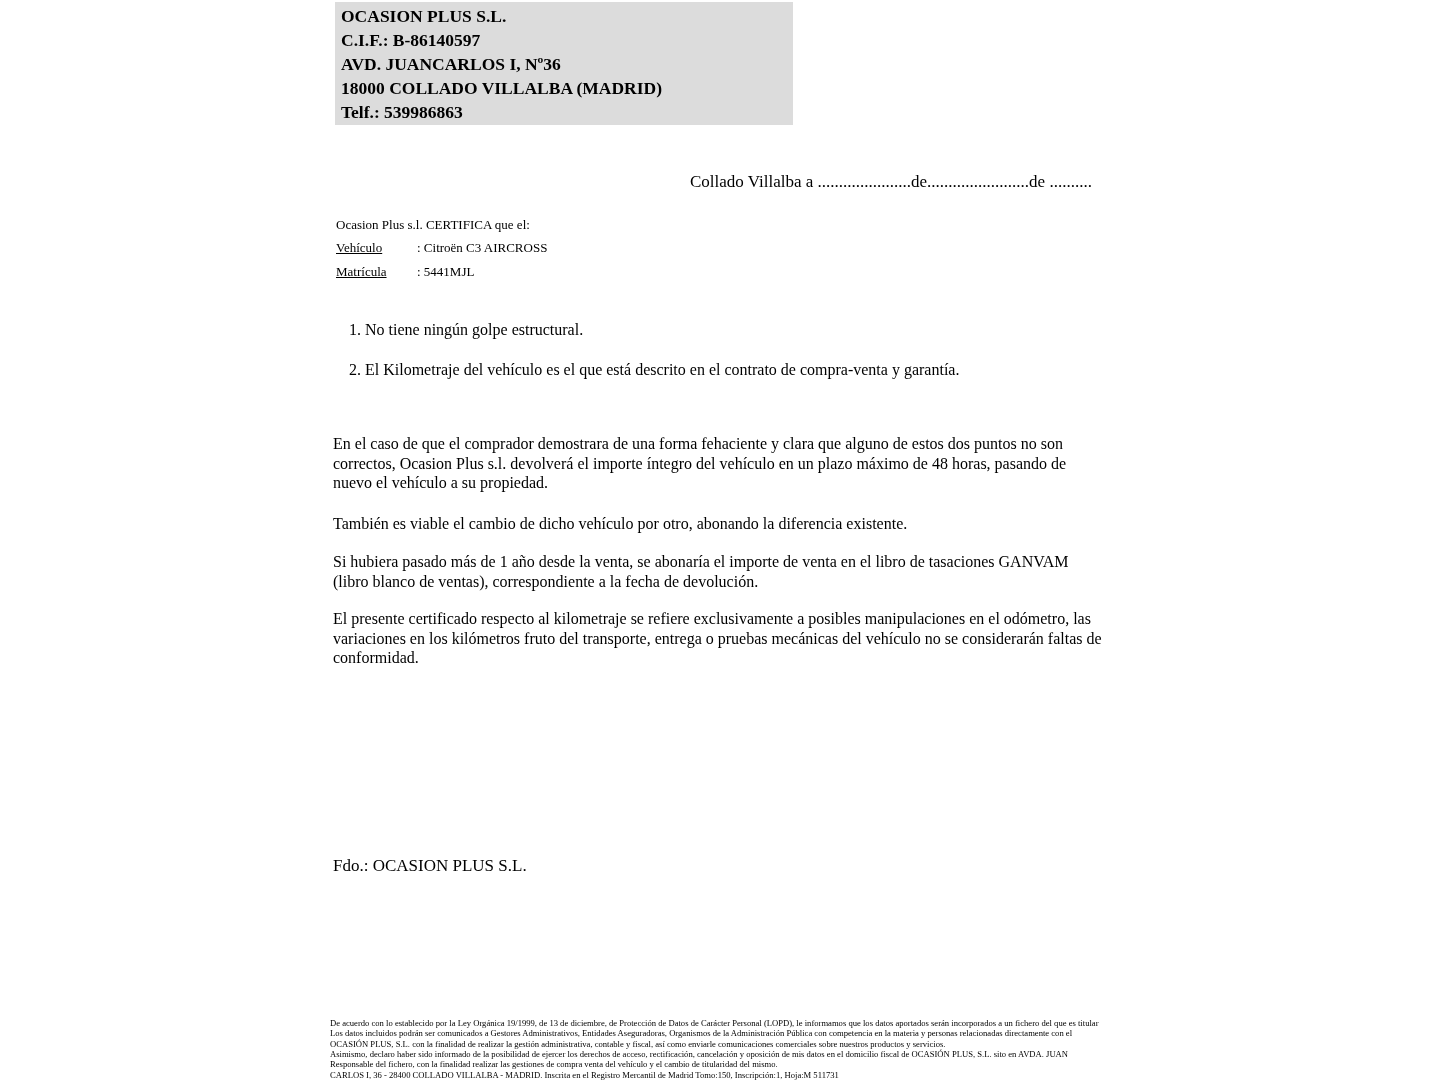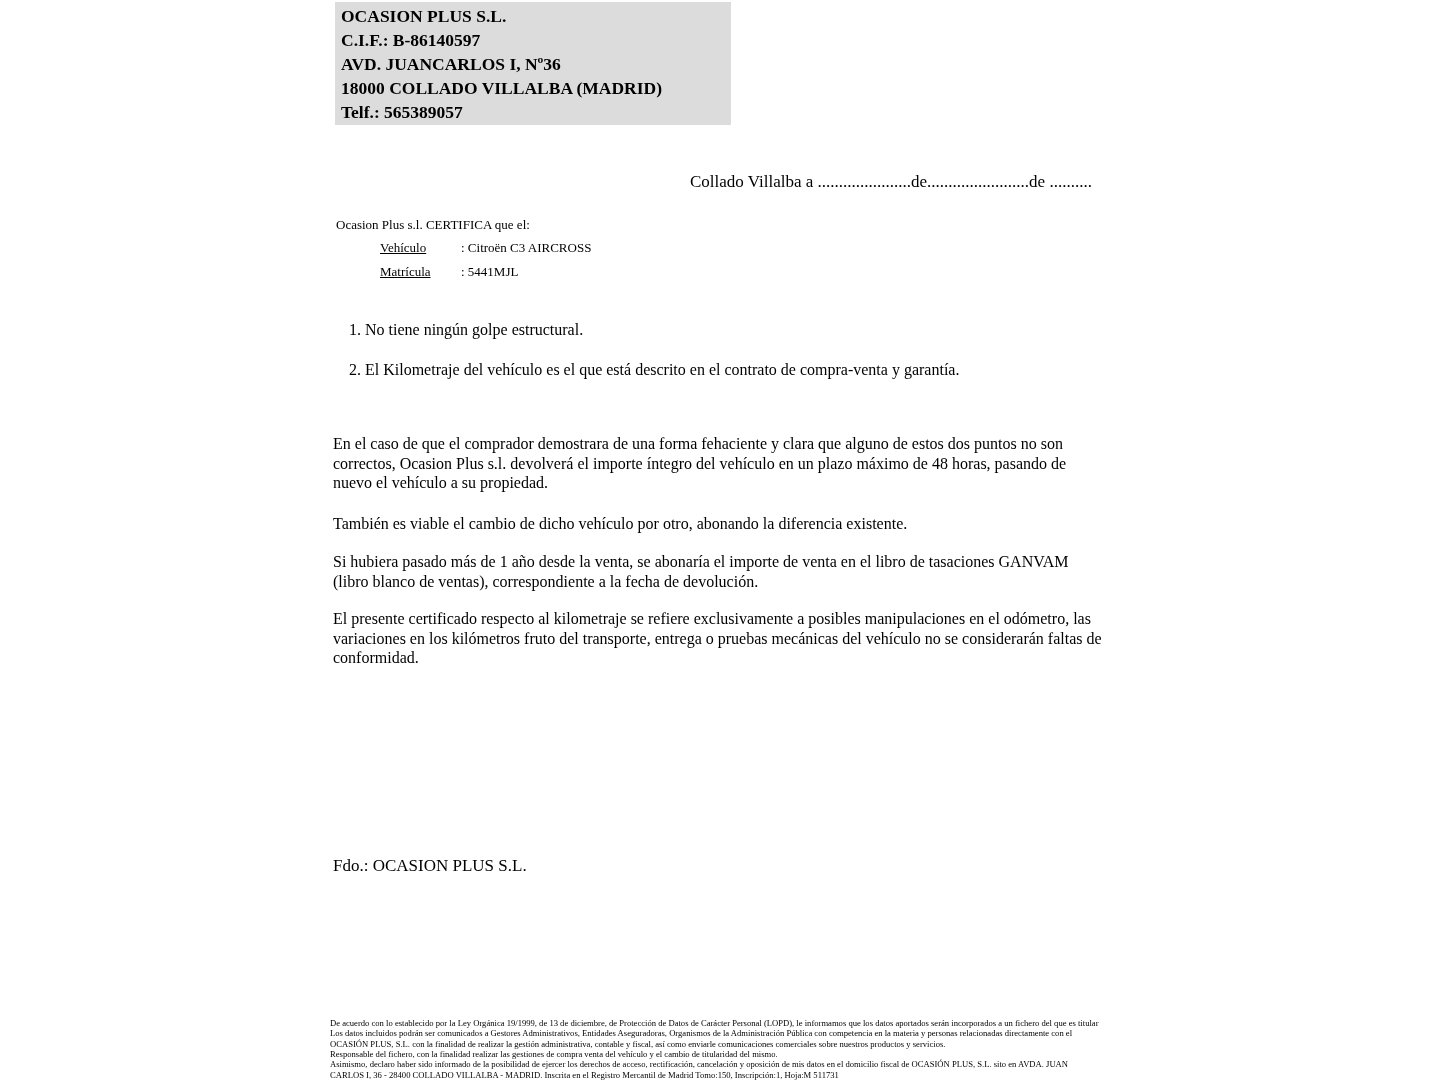--- a/index.html
+++ b/index.html
@@ -10,21 +10,21 @@
     height: 1080px;
     background: #ffffff;
     font-family: "Liberation Serif", "DejaVu Serif", serif;
     color: #000000;
     overflow: hidden;
   }
   .header-box {
     position: absolute;
     left: 335px;
     top: 2px;
-    width: 396px;
+    width: 458px;
     height: 123px;
     padding: 2px 6px 0 6px;
   }
   .header-line {
     font-weight: bold;
     font-size: 17.5px;
     line-height: 24px;
     white-space: nowrap;
   }
   .date-line {
@@ -36,21 +36,21 @@
     margin-left: 9px;
   }
   .cert-block {
     position: absolute;
     left: 336px;
     top: 213px;
     font-size: 13px;
     line-height: 23.3px;
   }
   .cert-row { white-space: nowrap; }
-  .cert-label { display: inline-block; width: 81px; margin-left: 44px; }
+  .cert-label { display: inline-block; width: 81px; }
   .cert-label-text { text-decoration: underline; }
   .point {
     position: absolute;
     left: 349px;
     width: 775px;
     font-size: 16px;
     line-height: 19.5px;
   }
   .point-1 { top: 320px; }
   .point-2 { top: 360px; }
@@ -85,21 +85,21 @@
 </head>
 <body>
 
 <div class="page">
 
   <div class="header-box" style="background: rgb(220, 220, 220);">
     <div class="header-line">OCASION PLUS S.L.</div>
     <div class="header-line">C.I.F.: B-86140597</div>
     <div class="header-line">AVD. JUANCARLOS I, Nº36</div>
     <div class="header-line">18000 COLLADO VILLALBA (MADRID)</div>
-    <div class="header-line">Telf.: 565389057</div>
+    <div class="header-line">Telf.: 539986863</div>
   </div>
 
   <div class="date-line">Collado Villalba a ......................de........................de ..........</div>
 
   <div class="cert-block">
     <div class="cert-intro">Ocasion Plus s.l. CERTIFICA que el:</div>
     <div class="cert-row">
       <span class="cert-label"><span class="cert-label-text">Vehículo</span></span><span>: Citroën C3 AIRCROSS</span>
     </div>
     <div class="cert-row">
@@ -114,18 +114,18 @@
   <div class="para para-2">También es viable el cambio de dicho vehículo por otro, abonando la diferencia existente.</div>
   <div class="para para-3">Si hubiera pasado más de 1 año desde la venta, se abonaría el importe de venta en el libro de tasaciones GANVAM (libro blanco de ventas), correspondiente a la fecha de devolución.</div>
   <div class="para para-4">El presente certificado respecto al kilometraje se refiere exclusivamente a posibles manipulaciones en el odómetro, las variaciones en los kilómetros fruto del transporte, entrega o pruebas mecánicas del vehículo no se considerarán faltas de conformidad.</div>
 
   <div class="signature">Fdo.: OCASION PLUS S.L.</div>
 
   <div class="legal">
     <div class="legal-line">De acuerdo con lo establecido por la Ley Orgánica 19/1999, de 13 de diciembre, de Protección de Datos de Carácter Personal (LOPD), le informamos que los datos aportados serán incorporados a un fichero del que es titular</div>
     <div class="legal-line">Los datos incluidos podrán ser comunicados a Gestores Administrativos, Entidades Aseguradoras, Organismos de la Administración Pública con competencia en la materia y personas relacionadas directamente con el</div>
     <div class="legal-line">OCASIÓN PLUS, S.L. con la finalidad de realizar la gestión administrativa, contable y fiscal, así como enviarle comunicaciones comerciales sobre nuestros productos y servicios.</div>
+    <div class="legal-line">Asimismo, declaro haber sido informado de la posibilidad de ejercer los derechos de acceso, rectificación, cancelación y oposición de mis datos en el domicilio fiscal de OCASIÓN PLUS, S.L. sito en AVDA. JUAN</div>
     <div class="legal-line">Responsable del fichero, con la finalidad realizar las gestiones de compra venta del vehículo y el cambio de titularidad del mismo.</div>
-    <div class="legal-line">Asimismo, declaro haber sido informado de la posibilidad de ejercer los derechos de acceso, rectificación, cancelación y oposición de mis datos en el domicilio fiscal de OCASIÓN PLUS, S.L. sito en AVDA. JUAN</div>
     <div class="legal-line">CARLOS I, 36 - 28400 COLLADO VILLALBA - MADRID. Inscrita en el Registro Mercantil de Madrid Tomo:150, Inscripción:1, Hoja:M 511731</div>
   </div>
 
 </div>
 
 </body></html>

